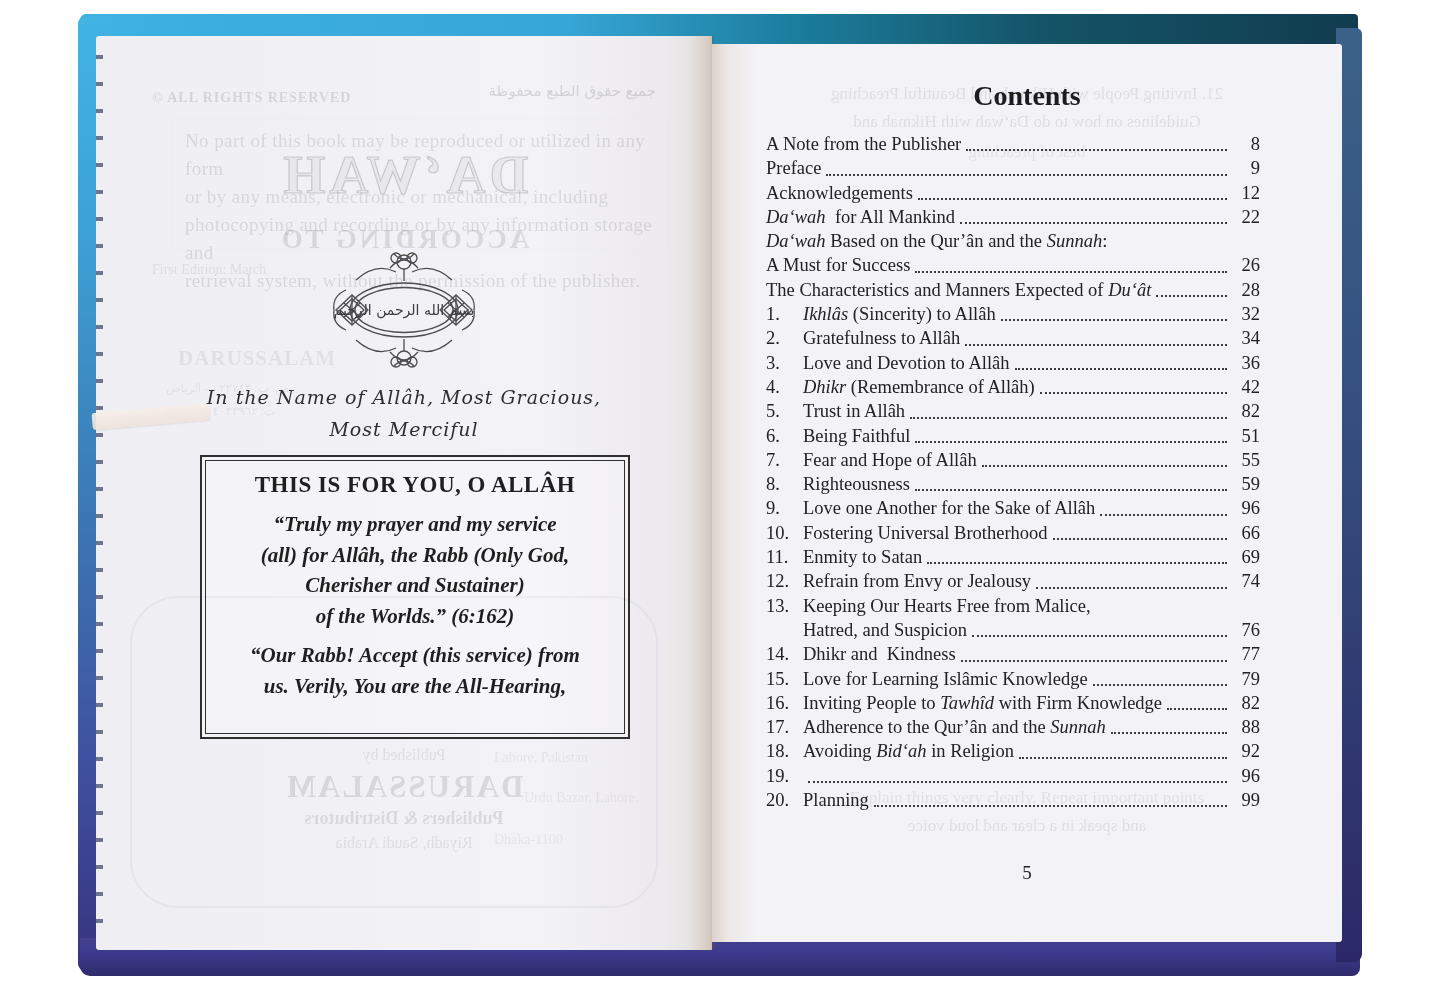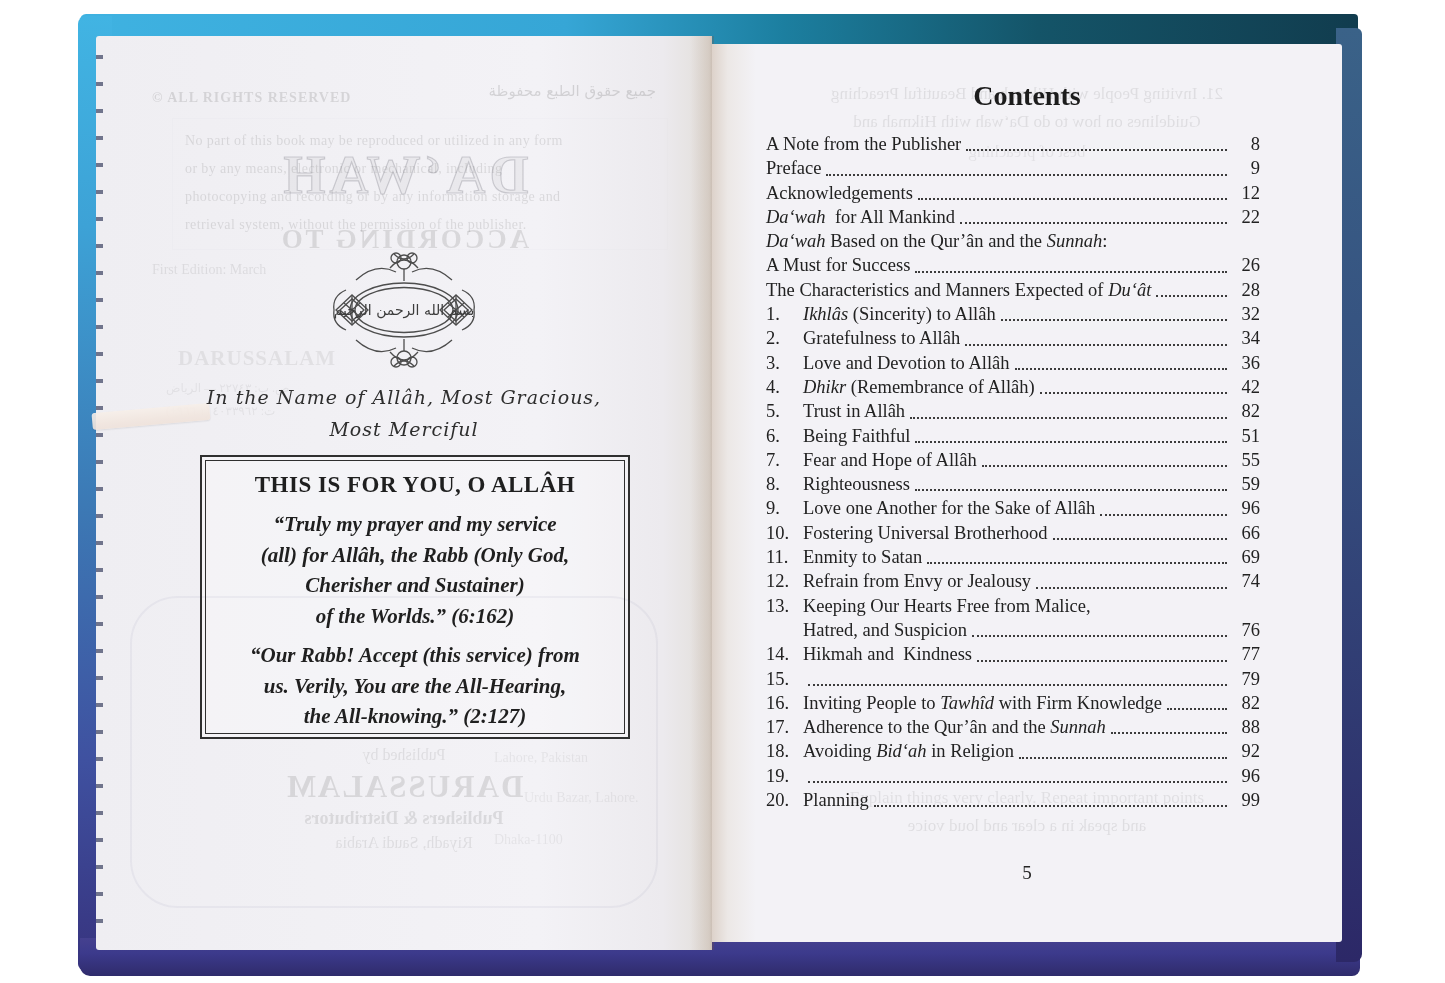--- a/index.html
+++ b/index.html
@@ -39,21 +39,21 @@
     opacity:.85;}
 
   
   .abs{position:absolute;}
   .center{left:0;width:100%;text-align:center;}
   .ghost{color:#31312f;}
   .mirror{transform:scaleX(-1);}
   .ghost-rights{left:56px;top:54px;font-size:14px;font-weight:bold;opacity:.14;letter-spacing:1px;}
   .ghost-rights-ar{right:56px;top:46px;font-size:15px;opacity:.16;font-family:"DejaVu Sans",sans-serif;}
   .ghost-box{left:76px;top:82px;width:496px;height:132px;border:1px solid rgba(60,60,90,.10);
-    padding:8px 12px;box-sizing:border-box;font-size:14px;line-height:28px;opacity:.13;letter-spacing:.4px;}
+    padding:8px 12px;box-sizing:border-box;font-size:19px;line-height:28px;opacity:.13;letter-spacing:.4px;}
   .ghost-edition{left:56px;top:226px;font-size:14px;opacity:.10;}
   .ghost-title{top:108px;font-size:54px;font-weight:bold;letter-spacing:4px;
     color:rgba(70,70,75,.05);-webkit-text-stroke:1.2px rgba(70,70,80,.22);}
   .ghost-subtitle{top:188px;font-size:27px;font-weight:bold;letter-spacing:3px;opacity:.13;}
   .ghost-darussalam{left:82px;top:310px;font-size:21px;font-weight:bold;letter-spacing:1px;opacity:.08;}
   .ghost-addr1{left:70px;top:345px;font-size:12px;opacity:.07;}
   .ghost-addr2{left:70px;top:368px;font-size:12px;opacity:.07;}
   .bookmark-tab{left:-4px;top:372px;width:118px;height:17px;background:linear-gradient(180deg,#f7efe9,#efe2da);
     transform:rotate(-5deg);border-radius:3px;box-shadow:0 1px 2px rgba(0,0,0,.10);opacity:.9;}
 
@@ -179,21 +179,20 @@
         <div class="dedication-heading">THIS IS FOR YOU, O ALLÂH</div>
         <div class="verse verse-1">
             <div>“Truly my prayer and my service</div>
             <div>(all) for Allâh, the Rabb (Only God,</div>
             <div>Cherisher and Sustainer)</div>
             <div>of the Worlds.” (6:162)</div>
           </div>
         <div class="verse verse-2">
             <div>“Our Rabb! Accept (this service) from</div>
             <div>us. Verily, You are the All-Hearing,</div>
-            <div>the All-knowing.” (2:127)</div>
           </div>
       </div>
     </div>
 
     <div class="abs ghost ghost-round-box"></div>
 
     <div class="abs gm gm-pub ghost mirror">Published by</div>
     <div class="abs gm gm-dar ghost mirror">DARUSSALAM</div>
     <div class="abs gm gm-dist ghost mirror">Publishers &amp; Distributors</div>
     <div class="abs gm gm-riy ghost mirror">Riyadh, Saudi Arabia</div>
@@ -322,26 +321,27 @@
           <span class="lab"><span>Keeping Our Hearts Free from Malice,</span></span>
         </div>
         <div class="toc-row">
           <span class="num"></span>
           <span class="lab"><span>Hatred, and Suspicion</span></span>
           <span class="dots"></span>
           <span class="pg">76</span>
         </div>
         <div class="toc-row">
           <span class="num">14.</span>
-          <span class="lab"><span>Hikmah and  Kindness</span></span>
+          <span class="lab"><span>Dhikr and  Kindness</span></span>
           <span class="dots"></span>
           <span class="pg">77</span>
         </div>
         <div class="toc-row">
           <span class="num">15.</span>
+          <span class="lab"><span>Love for Learning Islâmic Knowledge</span></span>
           <span class="dots"></span>
           <span class="pg">79</span>
         </div>
         <div class="toc-row">
           <span class="num">16.</span>
           <span class="lab"><span>Inviting People to </span><span class="it">Tawhîd</span><span> with Firm Knowledge</span></span>
           <span class="dots"></span>
           <span class="pg">82</span>
         </div>
         <div class="toc-row">

